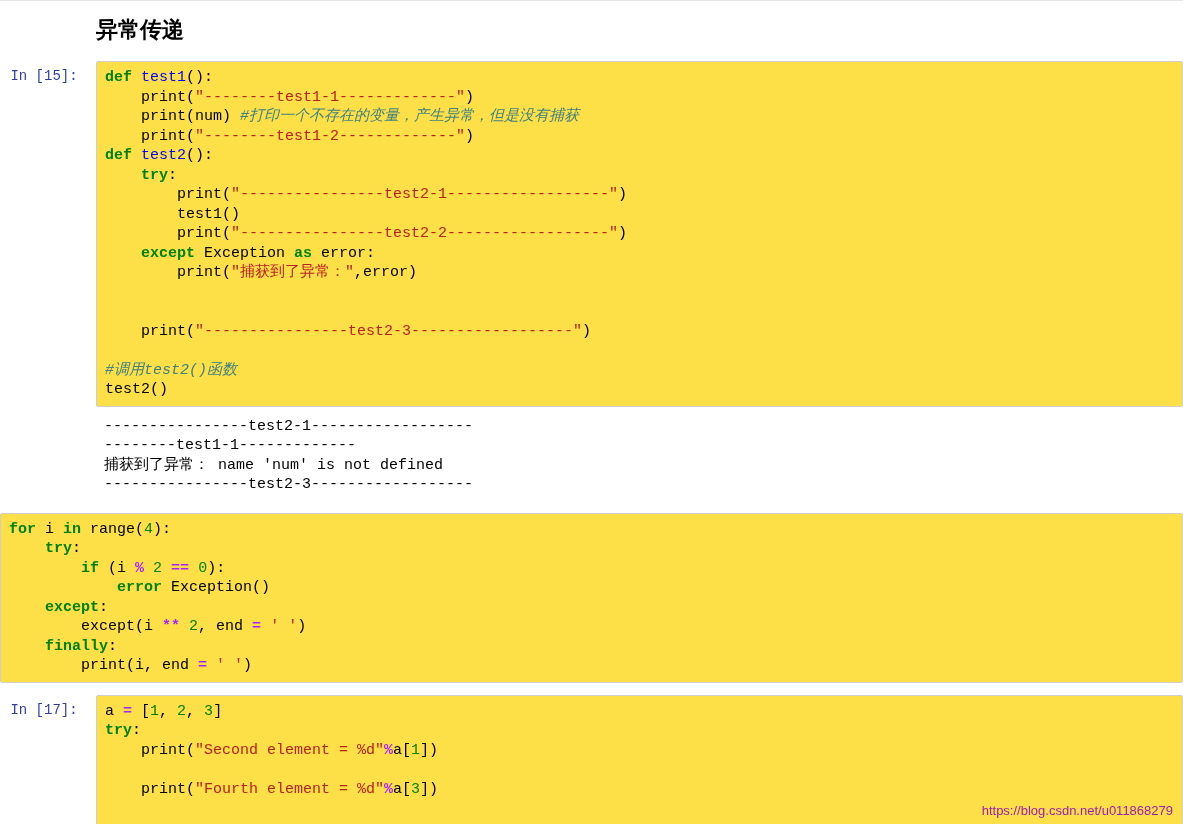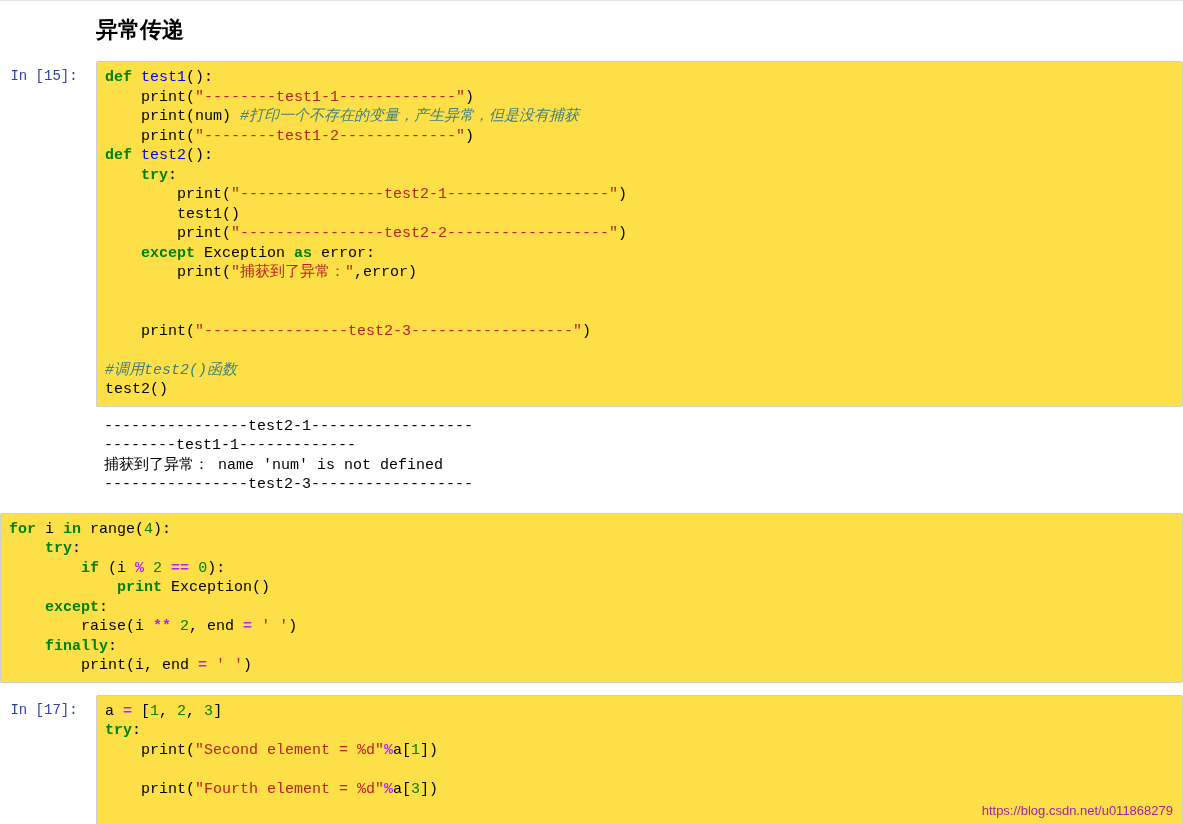--- a/index.html
+++ b/index.html
@@ -113,23 +113,23 @@
         <div class="output-area">----------------test2-1------------------
 --------test1-1-------------
 捕获到了异常： name 'num' is not defined
 ----------------test2-3------------------</div>
       </div>
       <div class="cell-gap"></div>
       <div class="cell">
         <div class="input-area"><span class="kw">for</span><span> i </span><span class="kw">in</span><span> range(</span><span class="num">4</span><span>):</span>
 <span>    </span><span class="kw">try</span><span>:</span>
 <span>        </span><span class="kw">if</span><span> (i </span><span class="op">%</span><span> </span><span class="num">2</span><span> </span><span class="op">==</span><span> </span><span class="num">0</span><span>):</span>
-<span>            </span><span class="kw">print</span><span> Exception()</span>
+<span>            </span><span class="kw">error</span><span> Exception()</span>
 <span>    </span><span class="kw">except</span><span>:</span>
-<span>        raise(i </span><span class="op">**</span><span> </span><span class="num">2</span><span>, end </span><span class="op">=</span><span> </span><span class="str">' '</span><span>)</span>
+<span>        except(i </span><span class="op">**</span><span> </span><span class="num">2</span><span>, end </span><span class="op">=</span><span> </span><span class="str">' '</span><span>)</span>
 <span>    </span><span class="kw">finally</span><span>:</span>
 <span>        print(i, end </span><span class="op">=</span><span> </span><span class="str">' '</span><span>)</span></div>
       </div>
       <div class="cell-gap"></div>
       <div class="cell">
         <div class="prompt">In  [17]:</div>
         <div class="input-area"><span>a </span><span class="op">=</span><span> [</span><span class="num">1</span><span>, </span><span class="num">2</span><span>, </span><span class="num">3</span><span>]</span>
 <span class="kw">try</span><span>:</span>
 <span>    print(</span><span class="str">"Second element = %d"</span><span class="op">%</span><span>a[</span><span class="num">1</span><span>])</span>
 <span></span>

